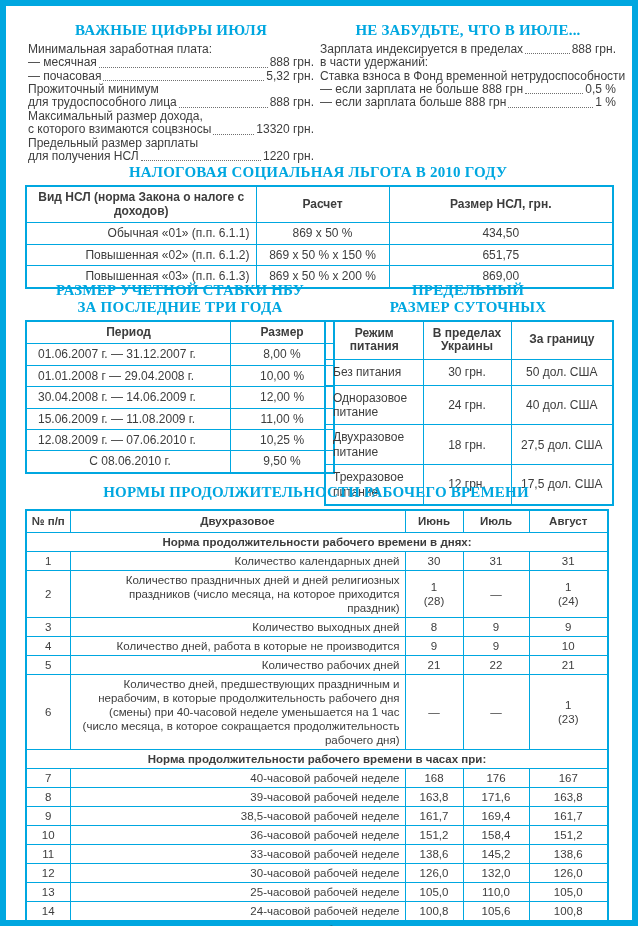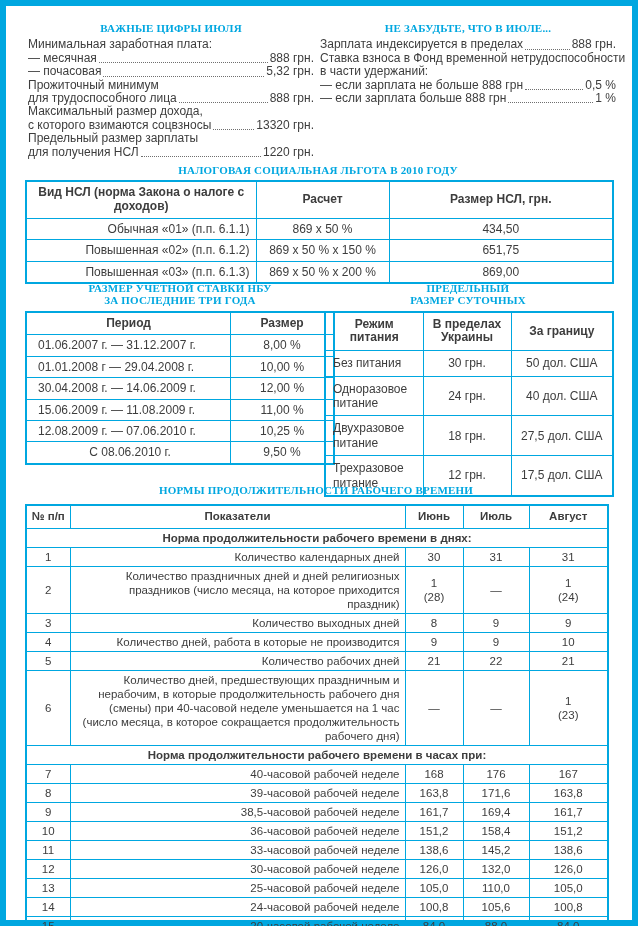--- a/index.html
+++ b/index.html
@@ -20,21 +20,21 @@
     border:6px solid var(--accent);
     box-sizing:border-box;
     pointer-events:none;
   }
   .block{position:absolute;box-sizing:border-box;}
 
   h2.sec-title{
     font-family:"Liberation Serif","DejaVu Serif",serif;
     font-weight:bold;
     color:var(--accent);
-    font-size:11px;
+    font-size:15px;
     line-height:1.12;
     text-align:center;
     margin:0 0 4px 0;
     white-space:pre-line;
     letter-spacing:.2px;
   }
 
   
   .lines{font-size:12px;line-height:13.4px;}
   .line{display:flex;align-items:baseline;white-space:nowrap;}
@@ -139,24 +139,24 @@
 
 <section class="block" style="left:320px;top:22px;width:296px;">
   <h2 class="sec-title">НЕ ЗАБУДЬТЕ, ЧТО В ИЮЛЕ...</h2>
   <div class="lines">
       <div class="line">
         <span class="lbl">Зарплата индексируется в пределах</span>
         <span class="dots"></span>
         <span class="val">888 грн.</span>
       </div>
       <div class="line">
+        <span class="lbl">в части удержаний:</span>
+      </div>
+      <div class="line">
         <span class="lbl">Ставка взноса в Фонд временной нетрудоспособности</span>
-      </div>
-      <div class="line">
-        <span class="lbl">в части удержаний:</span>
       </div>
       <div class="line">
         <span class="lbl">— если зарплата не больше 888 грн</span>
         <span class="dots"></span>
         <span class="val">0,5 %</span>
       </div>
       <div class="line">
         <span class="lbl">— если зарплата больше 888 грн</span>
         <span class="dots"></span>
         <span class="val">1 %</span>
@@ -289,21 +289,21 @@
     <colgroup>
         <col style="width:44px">
         <col style="width:335px">
         <col style="width:58px">
         <col style="width:66px">
         <col style="width:79px">
       </colgroup>
     <thead>
         <tr>
           <th>№ п/п</th>
-          <th>Показатели</th>
+          <th>Двухразовое</th>
           <th>Июнь</th>
           <th>Июль</th>
           <th>Август</th>
         </tr>
       </thead>
     <tbody>
         <tr class="section-row">
           <td colspan="5">Норма продолжительности рабочего времени в днях:</td>
         </tr>
         <tr>

